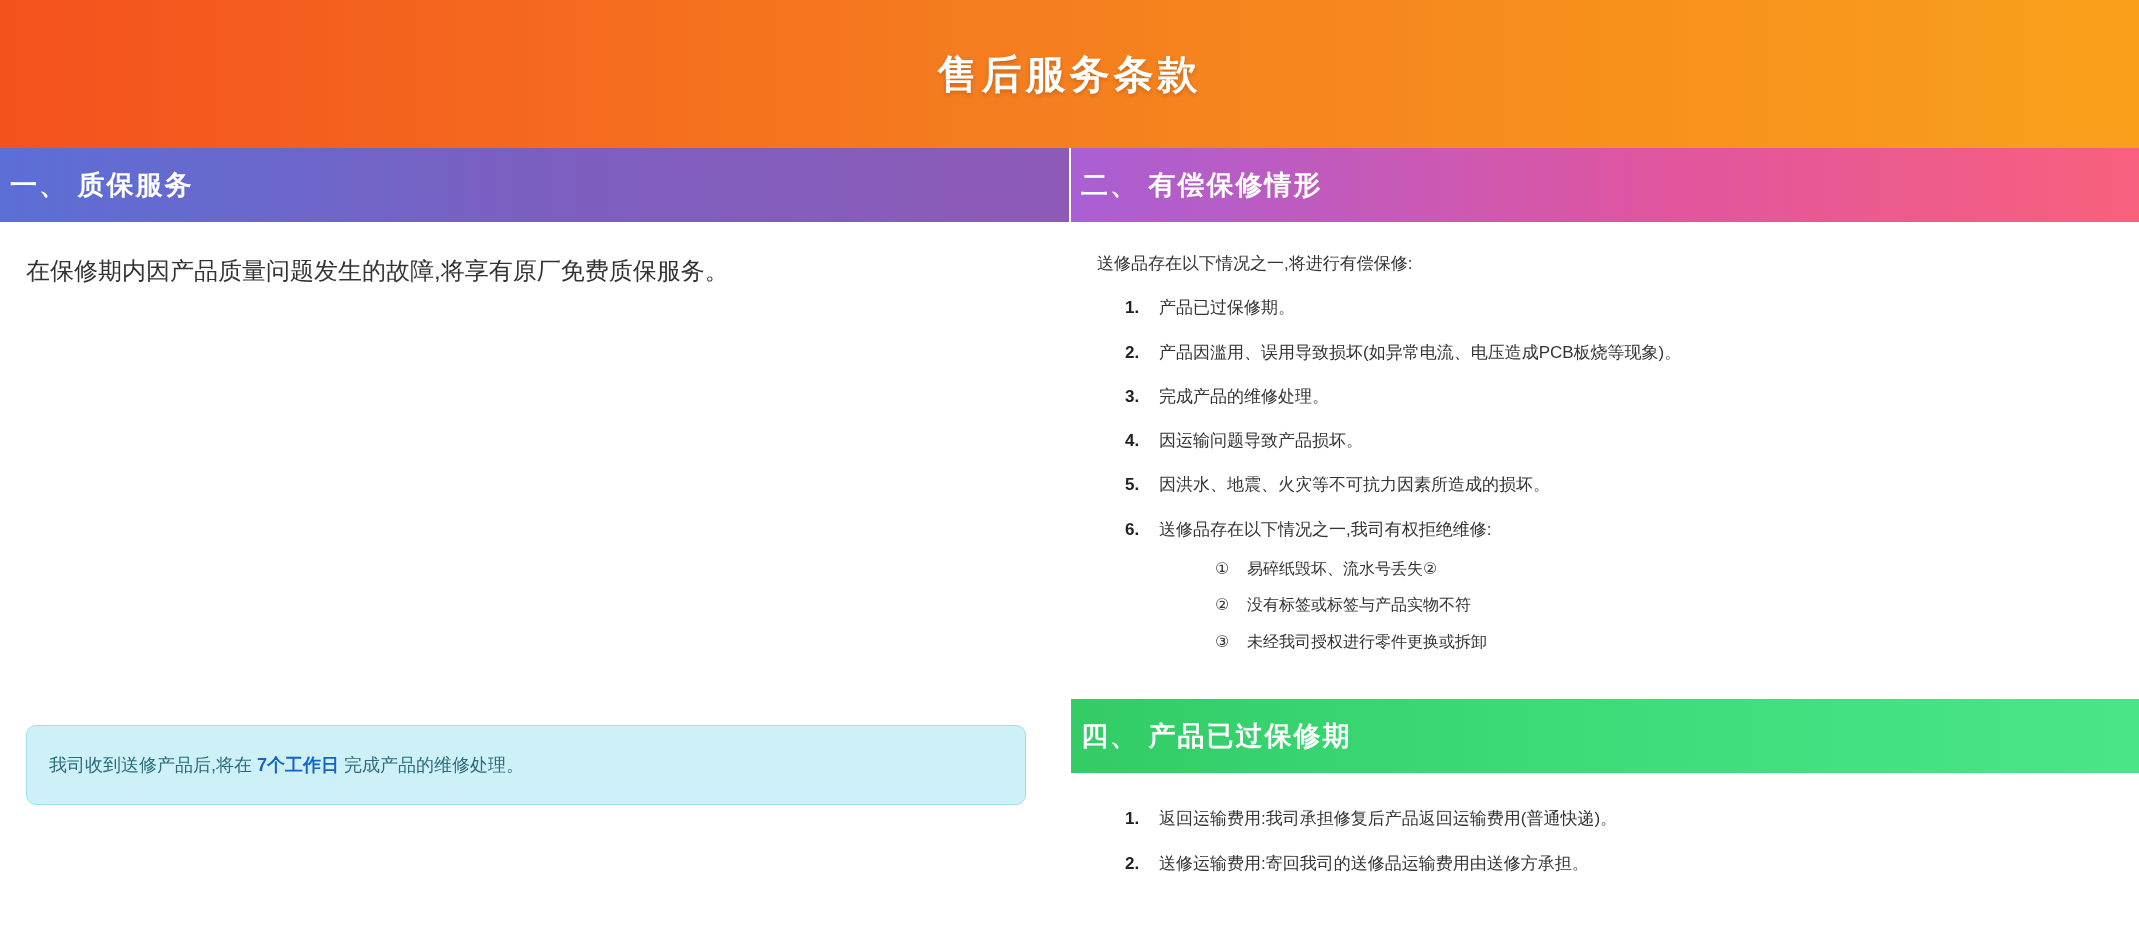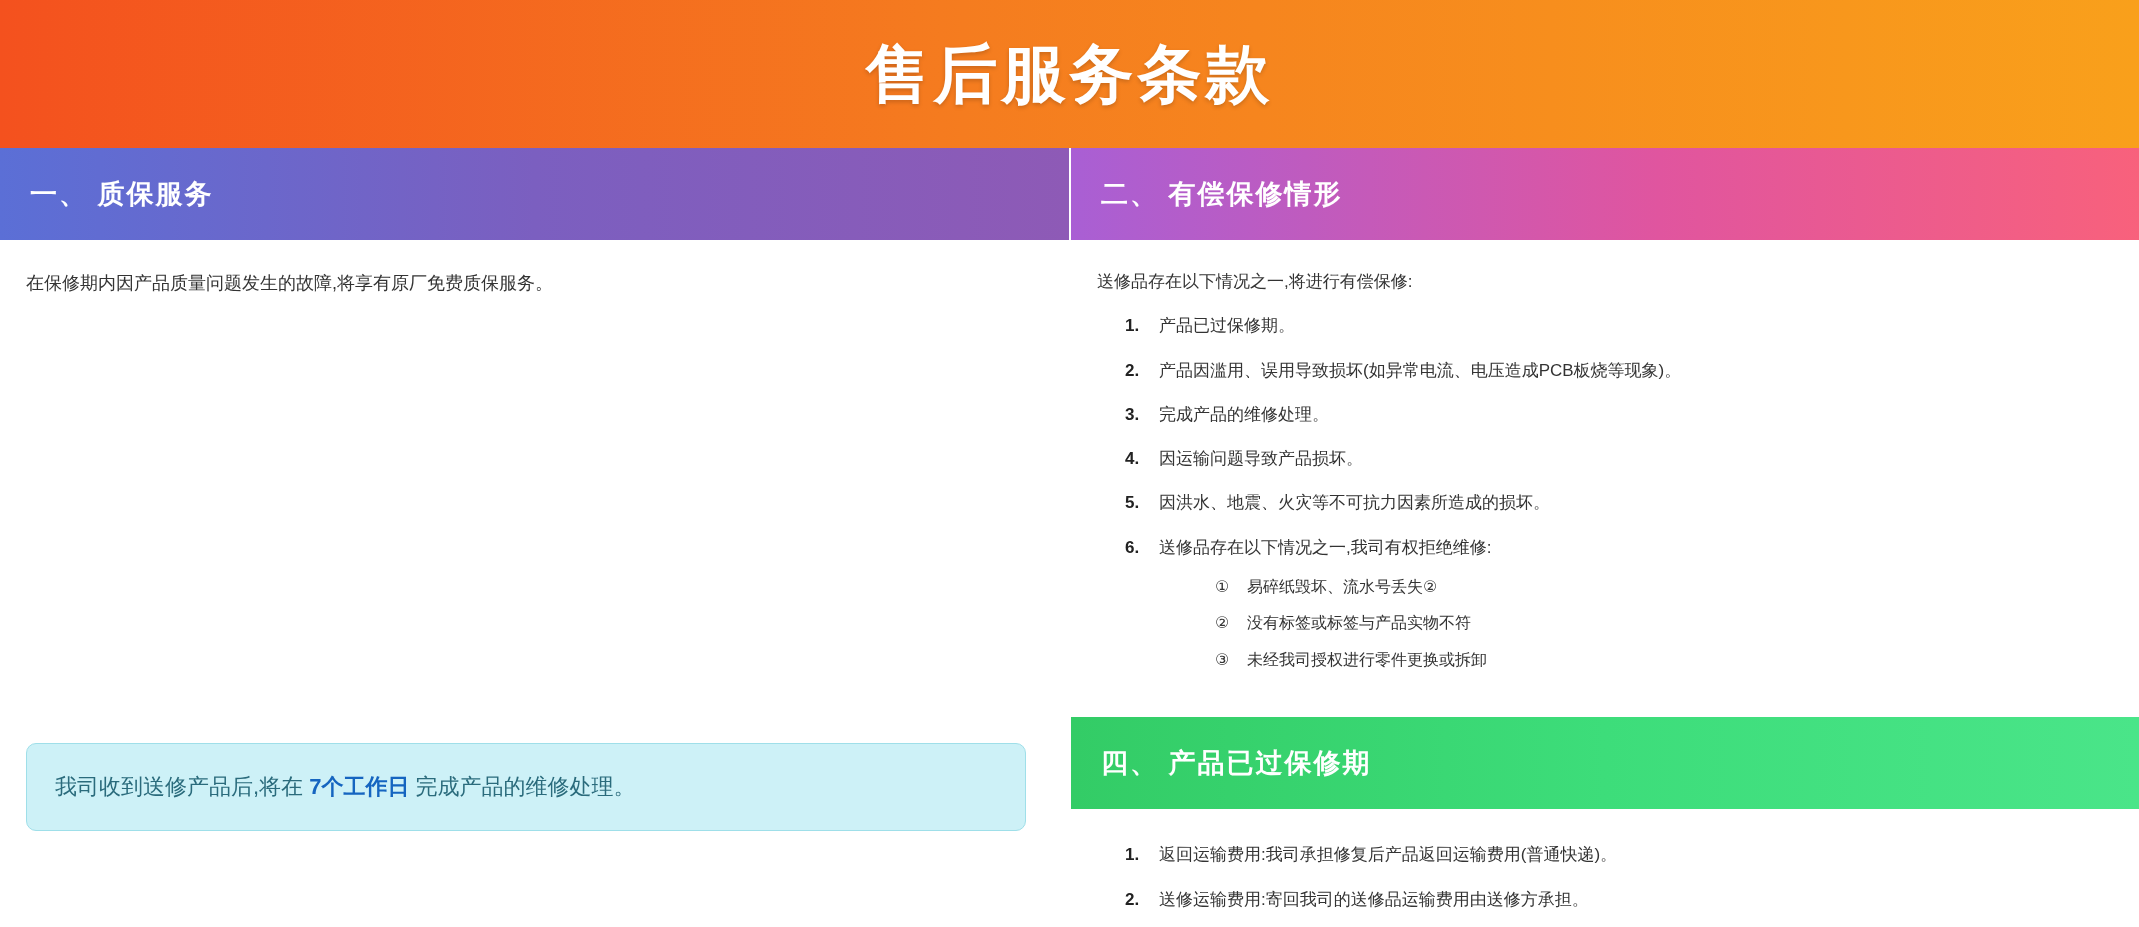--- a/index.html
+++ b/index.html
@@ -25,41 +25,41 @@
     width: 100%;
     height: 148px;
     background: linear-gradient(90deg, #f4511e 0%, #f57c1f 45%, #f9a01b 100%);
     display: flex;
     align-items: center;
     justify-content: center;
   }
   .title-banner h1 {
     margin: 0;
     color: #ffffff;
-    font-size: 64px;
+    font-size: 40px;
     font-weight: bold;
     letter-spacing: 4px;
     text-shadow: 0 2px 4px rgba(0,0,0,0.18);
   }
 
   
   .grid {
     display: grid;
     grid-template-columns: 1071px 1068px;
     grid-template-rows: auto auto;
     width: 100%;
   }
 
   .col-left  { border-right: 2px solid #ffffff; }
 
   .section-header {
-    height: 92px;
+    height: 74px;
     display: flex;
     align-items: center;
-    padding-left: 30px;
+    padding-left: 10px;
     color: #ffffff;
     font-size: 27px;
     font-weight: bold;
     letter-spacing: 2px;
   }
   .hdr-1 { background: linear-gradient(90deg, #5b6fd6 0%, #7b5fc0 50%, #8e5ab6 100%); }
   .hdr-2 { background: linear-gradient(90deg, #a95fd4 0%, #e0559f 55%, #f8617c 100%); }
   .hdr-3 { background: linear-gradient(90deg, #2196f3 0%, #15c8e0 55%, #0ff0e0 100%); }
   .hdr-4 { background: linear-gradient(90deg, #33cc66 0%, #3ddd7a 50%, #4ae589 100%); }
 
@@ -67,21 +67,21 @@
     padding: 26px 30px 30px 26px;
     font-size: 17px;
     color: #333333;
     line-height: 1.9;
   }
   .body-1 { min-height: 362px; }
   .body-2 { min-height: 362px; }
   .body-3 { min-height: 172px; }
   .body-4 { min-height: 172px; }
 
-  .plain-para { margin: 0; font-size: 18px; color: #333; }
+  .plain-para { margin: 0; font-size: 24px; color: #333; }
 
   .intro-line { margin: 0 0 12px 0; font-size: 17px; color: #333; }
 
   ol.num-list {
     margin: 4px;
     padding-left: 34px;
     list-style: none;
     counter-reset: item;
   }
   ol.num-list > li {
@@ -115,22 +115,22 @@
   ol.sub-list li .circ {
     position: absolute;
     left: 0;
     color: #333;
   }
 
   .callout {
     background: #cdf1f7;
     border: 1px solid #9fdfe9;
     border-radius: 10px;
-    padding: 22px 28px;
-    font-size: 22px;
+    padding: 22px 22px;
+    font-size: 18px;
     color: #2a6b7c;
     max-width: 1000px;
   }
   .callout b { color: #1565c0; font-weight: bold; }
 </style>
 </head>
 <body>
 
 <div class="page">
 

